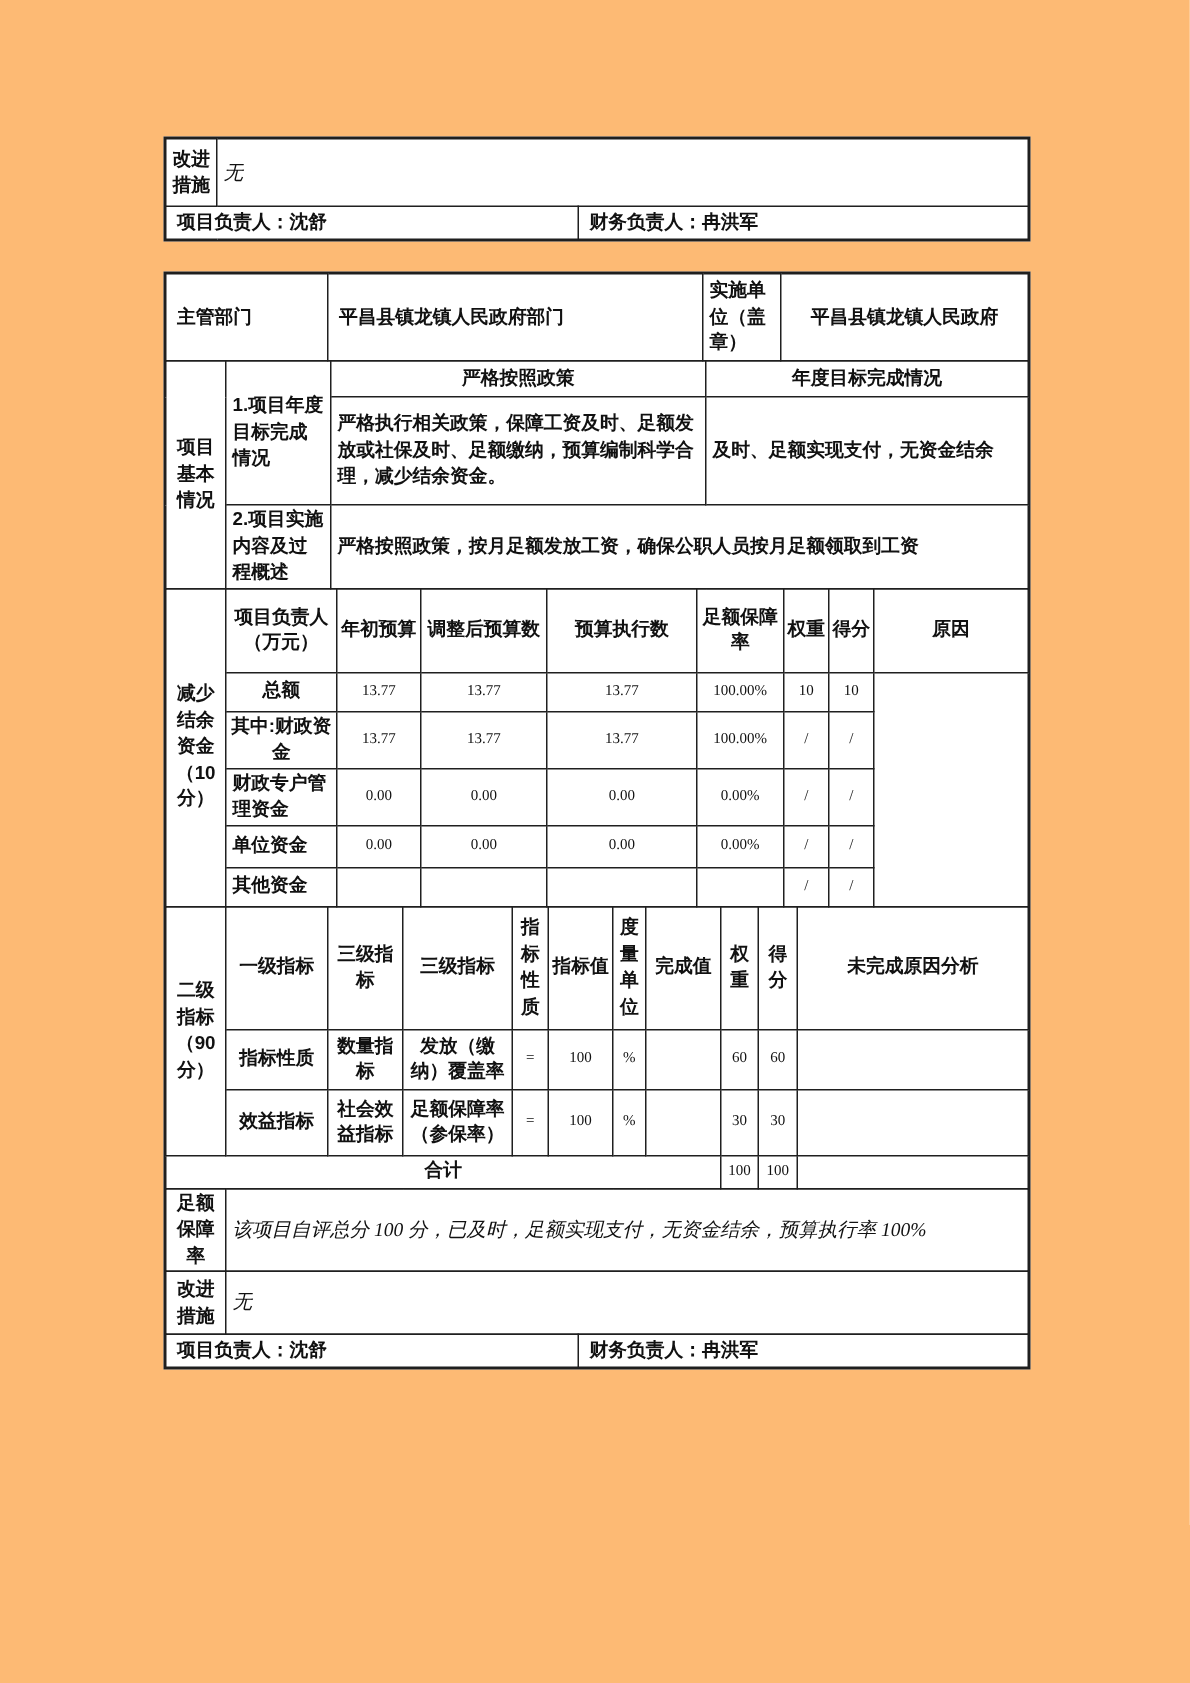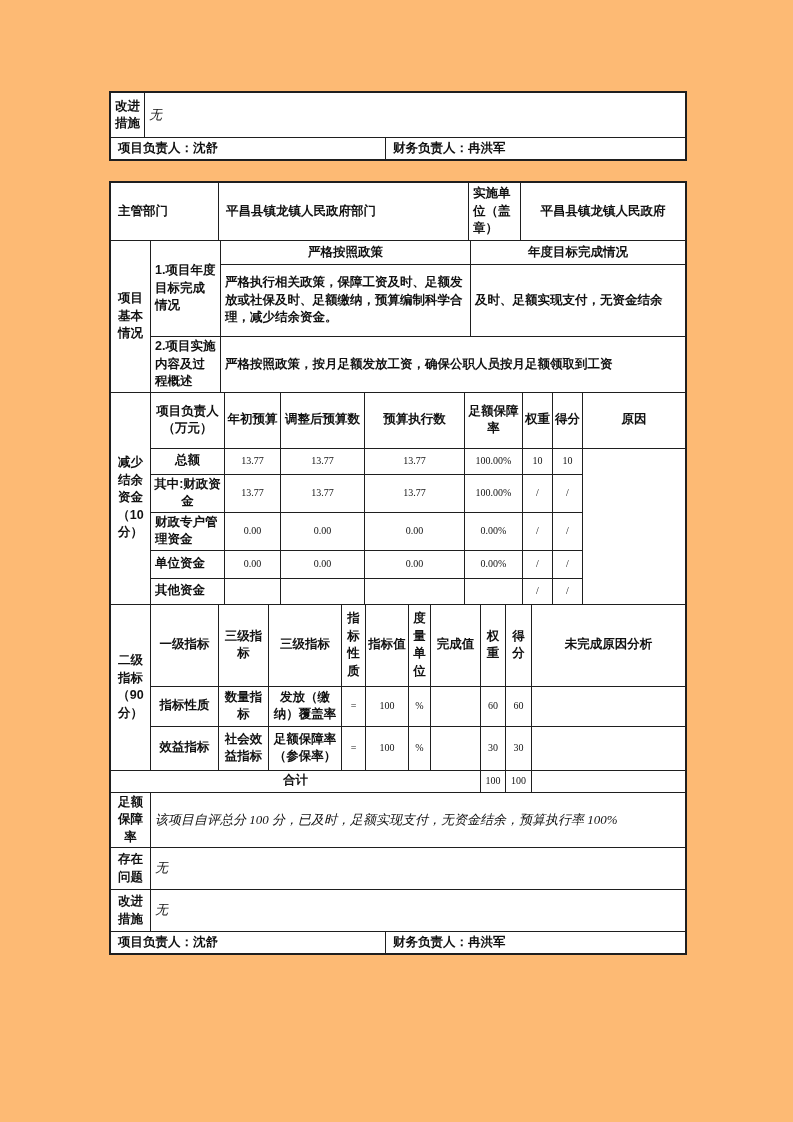--- a/index.html
+++ b/index.html
@@ -238,32 +238,20 @@
           <col style="width:535px">
         </colgroup>
       <tbody>
           <tr style="height:40px">
         <td class="lbl">足额保障率</td>
         <td class="l ital">该项目自评总分 100 分，已及时，足额实现支付，无资金结余，预算执行率 100%</td>
       </tr>
     </tbody>
       </table>
 
-    <table class="band">
-      <colgroup>
-          <col style="width:40px">
-          <col style="width:535px">
-        </colgroup>
-      <tbody>
-          <tr style="height:42px">
-        <td class="lbl">存在问题</td>
-        <td class="l ital">无</td>
-      </tr>
-    </tbody>
-      </table>
 
     <table class="band">
       <colgroup>
           <col style="width:40px">
           <col style="width:535px">
         </colgroup>
       <tbody>
           <tr style="height:42px">
         <td class="lbl">改进措施</td>
         <td class="l ital">无</td>

